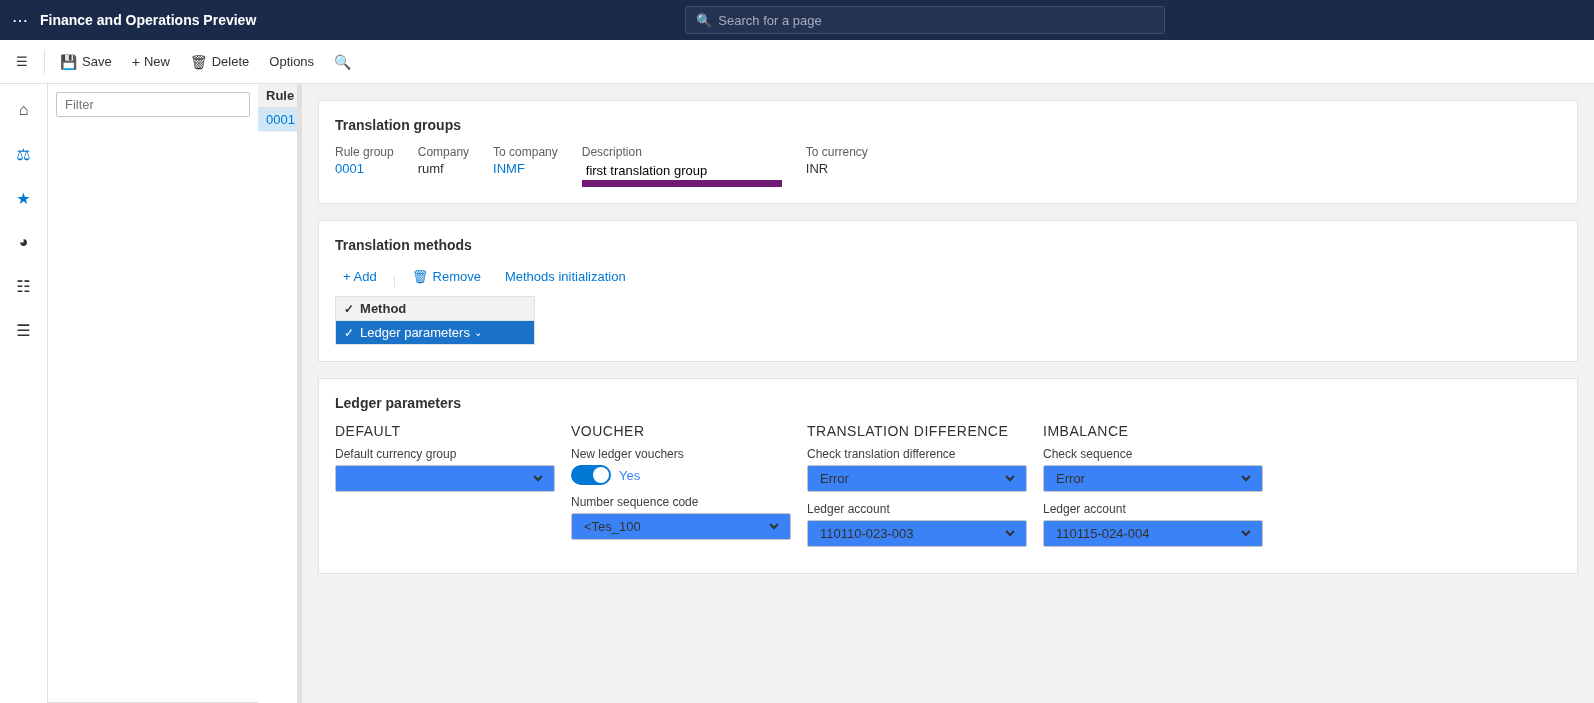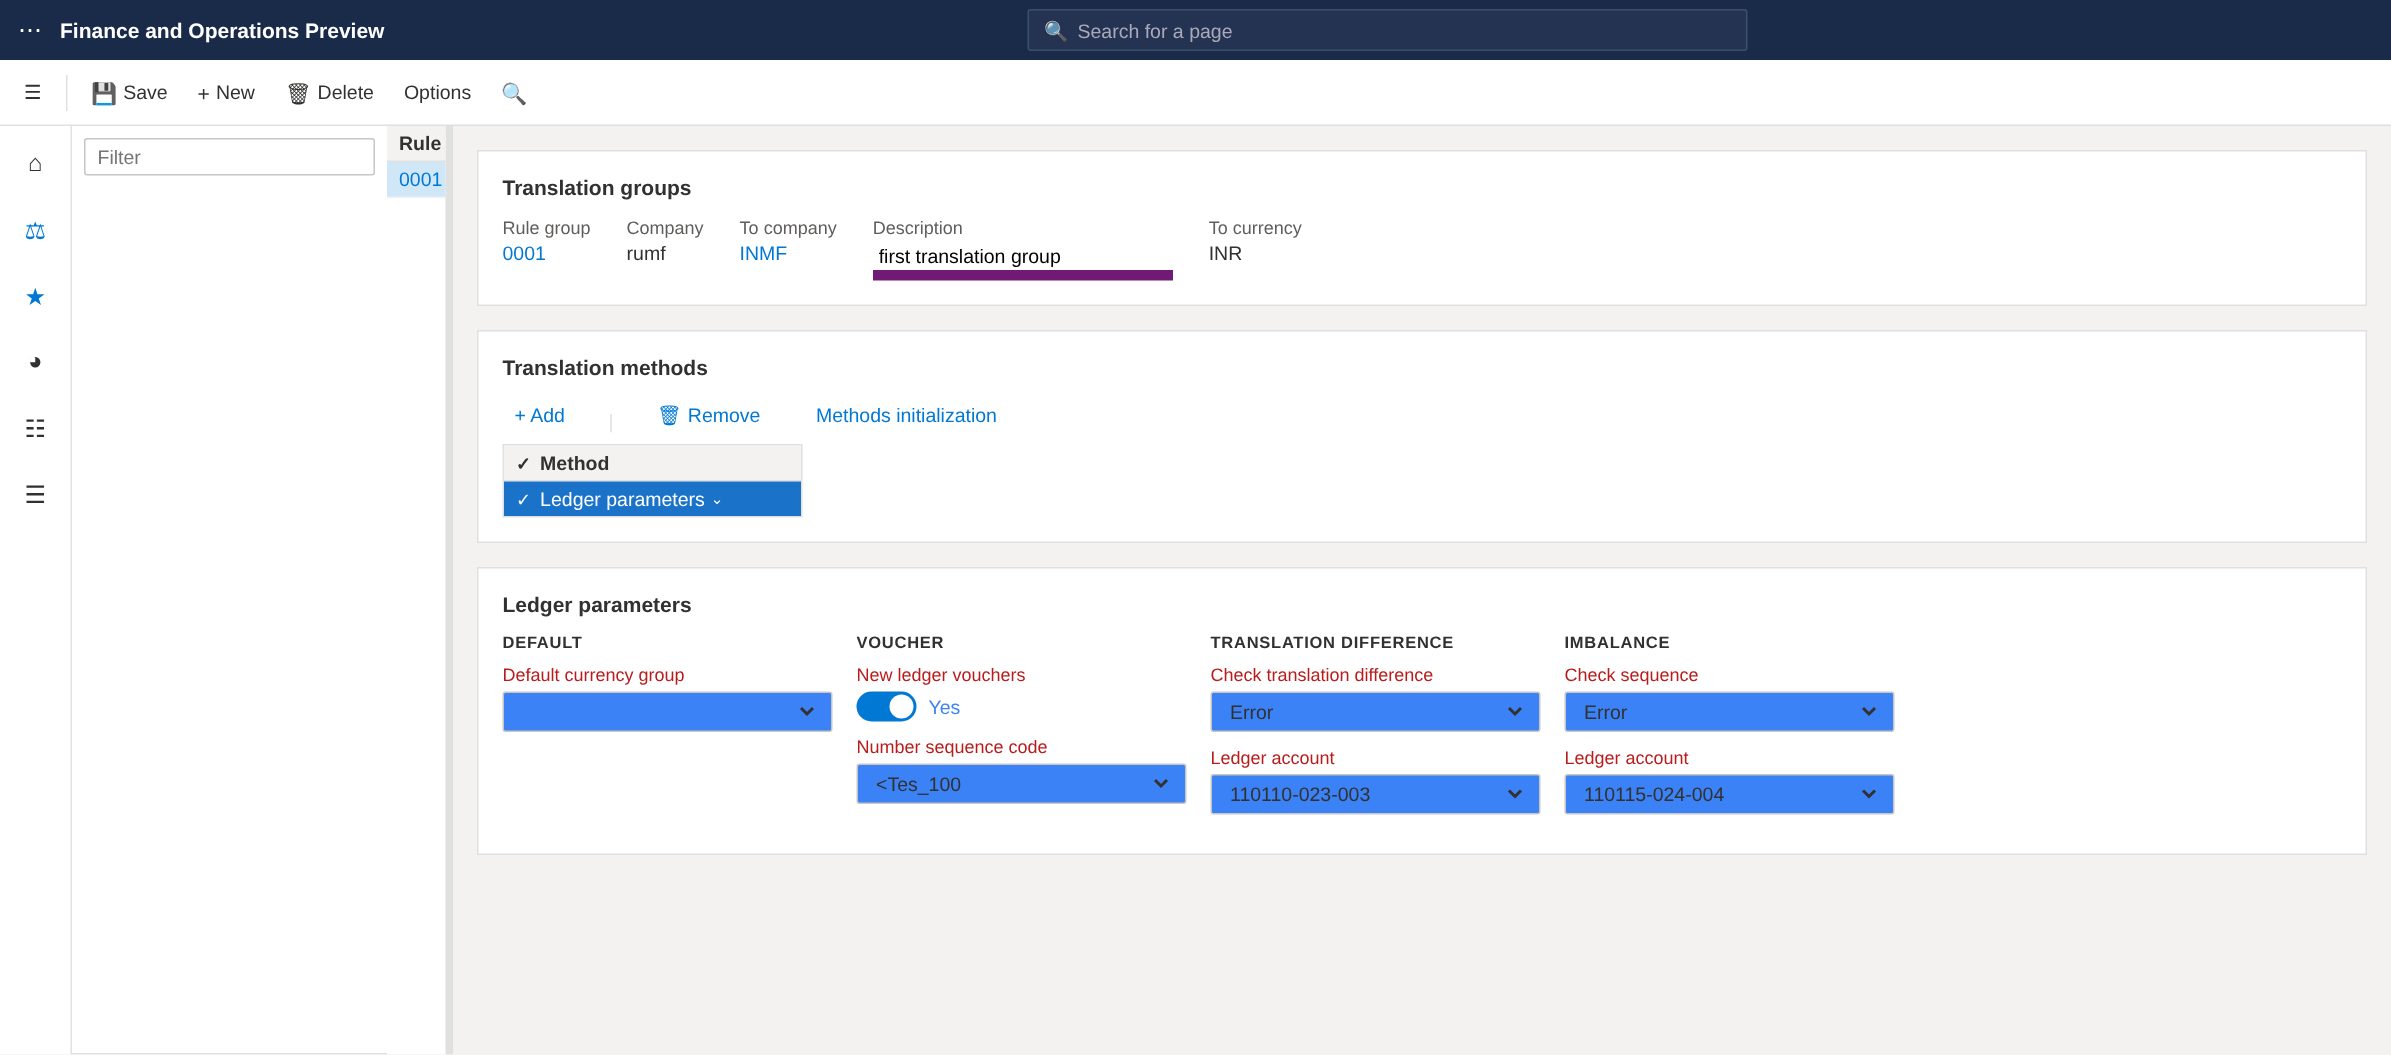--- a/index.html
+++ b/index.html
@@ -192,21 +192,21 @@
       padding: 2px 4px;
       font-size: 13px;
       outline: none;
       background: transparent;
     }
 
     
     .methods-toolbar {
       display: flex;
       align-items: flex-end;
-      gap: 21px;
+      gap: 8px;
       margin-bottom: 8px;
     }
     .method-btn {
       display: flex;
       align-items: center;
       gap: 4px;
       padding: 4px 8px;
       border: none;
       background: transparent;
       cursor: pointer;
@@ -250,36 +250,36 @@
     }
     .check-icon { font-size: 12px; }
 
     
     .params-grid {
       display: grid;
       grid-template-columns: 220px 220px 220px 220px 220px;
       gap: 16px;
     }
     .param-section-label {
-      font-size: 11px;
-      font-weight: 700;
+      font-size: 14px;
+      font-weight: 400;
       color: #323130;
       text-transform: uppercase;
       letter-spacing: 0.5px;
       margin-bottom: 8px;
     }
     .param-field {
       display: flex;
       flex-direction: column;
       gap: 4px;
       margin-bottom: 10px;
     }
     .param-label {
       font-size: 12px;
-      color: #b91c1c;
+      color: #404040;
     }
     .dropdown-field {
       display: flex;
       align-items: center;
       border: 1px solid #c8c6c4;
       border-radius: 2px;
       padding: 4px 8px;
       background: #3b82f6;
       width: 100%;
       cursor: pointer;

